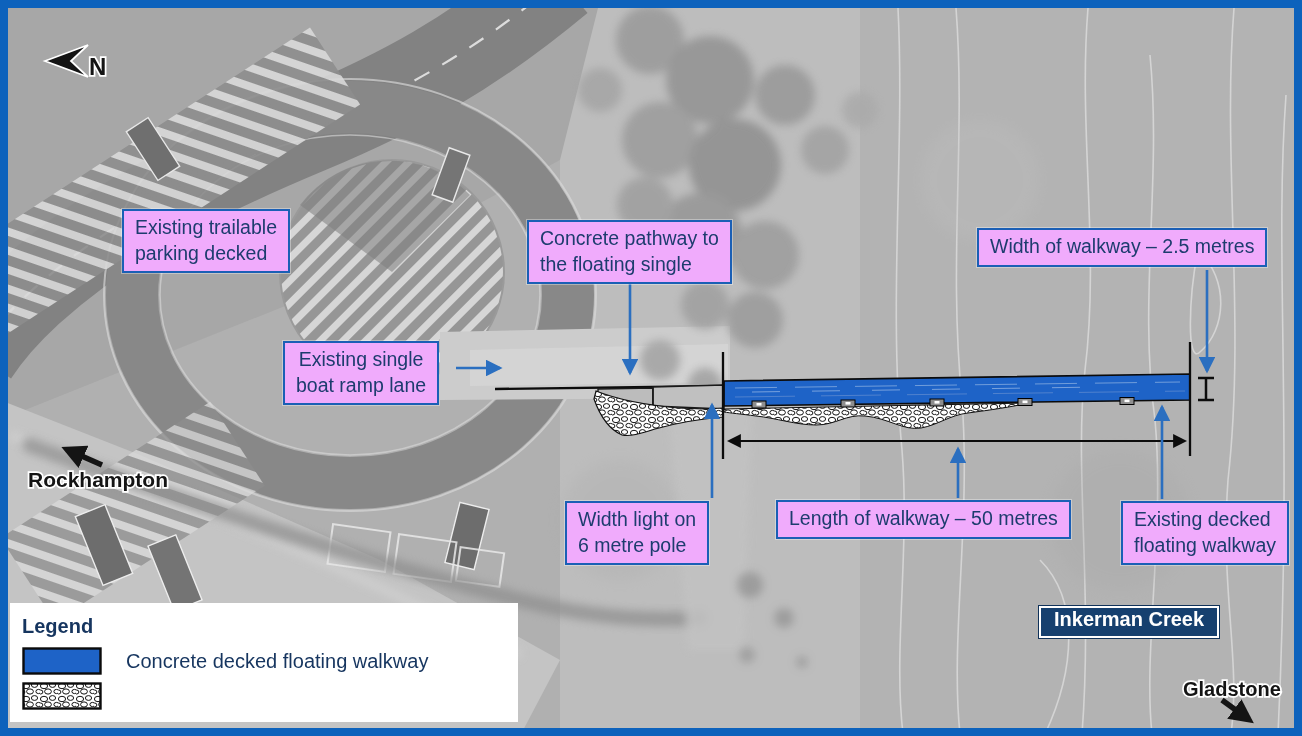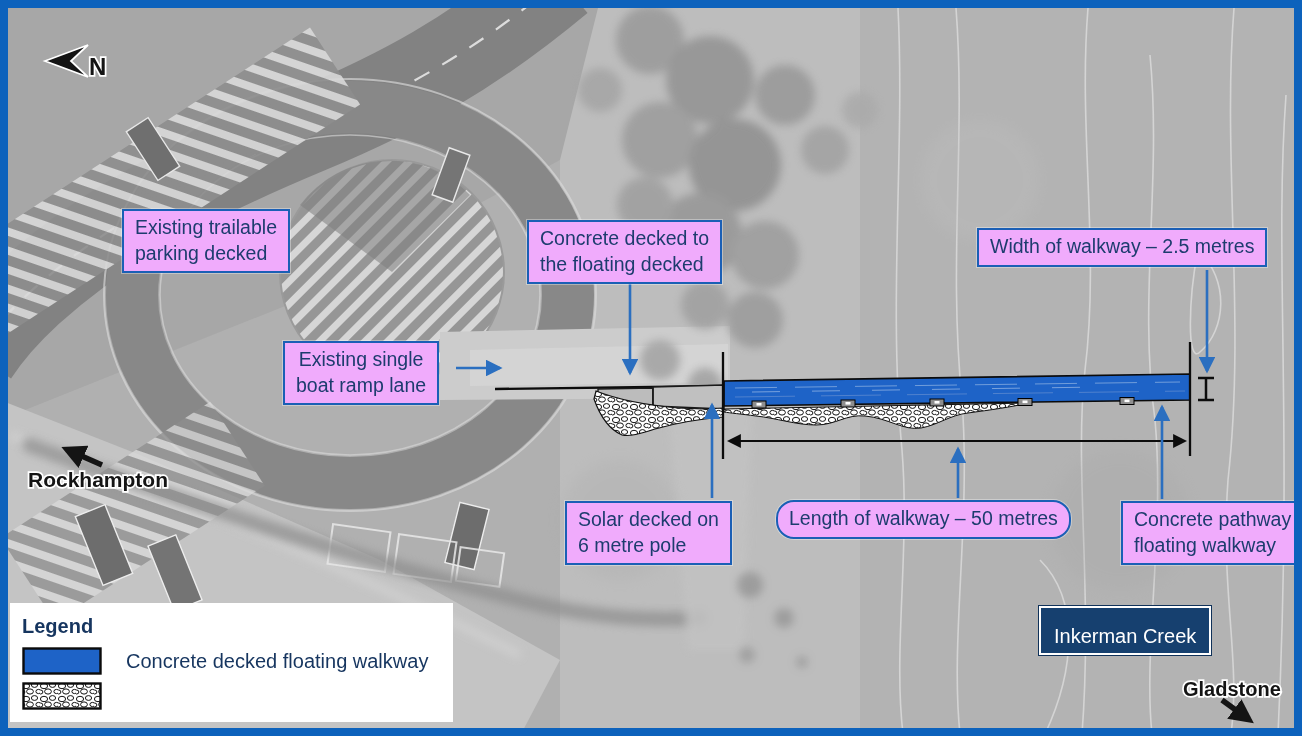--- a/index.html
+++ b/index.html
@@ -13,25 +13,25 @@
   #bg{z-index:1;}
   #draw{z-index:10;}
   .callout{
     position:absolute;z-index:20;background:#f0abfc;border:2px solid #1b5fb5;
     color:#1d3c6e;font-size:19.5px;line-height:1.32;padding:4px 11px 5px 11px;
     white-space:nowrap;box-shadow:0 0 0 1px rgba(255,255,255,.35);
   }
   .callout .ln{display:block;}
   .navybox{
     position:absolute;z-index:20;background:#16406f;border:2px solid #ffffff;
-    outline:1px solid #10325a;color:#ffffff;font-size:20px;font-weight:normal;
-    padding:17px 13px 5px 13px;white-space:nowrap;
+    outline:1px solid #10325a;color:#ffffff;font-size:20px;font-weight:bold;
+    padding:0 13px 5px 13px;white-space:nowrap;
   }
   #legend{
-    position:absolute;z-index:20;left:10px;top:603px;width:443px;height:119px;
+    position:absolute;z-index:20;left:10px;top:603px;width:508px;height:119px;
     background:#ffffff;color:#16355f;box-sizing:border-box;padding:12px 14px 0 12px;
   }
   #legend .ltitle{font-weight:bold;font-size:20px;margin-bottom:9px;}
   .lrow{display:flex;align-items:center;margin-bottom:7px;gap:8px;}
   .lrow .swatch{width:80px;height:28px;flex:0 0 80px;margin-right:16px;}
   .lrow .llabel{font-size:20px;white-space:nowrap;}
   text{font-family:"Liberation Sans",sans-serif;}
   .haloText{paint-order:stroke;stroke:#ffffff;stroke-width:3.4px;fill:#141414;font-weight:bold;}
 </style>
 </head>
@@ -239,44 +239,44 @@
       <line x1="1207" y1="270" x2="1207" y2="371" marker-end="url(#mBlue)"></line>
     </g>
   </svg>
 
   <div class="callout" style="left:122px;top:209px;">
     <span class="ln">Existing trailable</span>
     <span class="ln">parking decked</span>
   </div>
 
   <div class="callout" style="left:527px;top:220px;">
-    <span class="ln">Concrete decked to</span>
-    <span class="ln">the floating decked</span>
+    <span class="ln">Concrete pathway to</span>
+    <span class="ln">the floating single</span>
   </div>
 
   <div class="callout" style="left:977px;top:228px;">
     <span class="ln">Width of walkway – 2.5 metres</span>
   </div>
 
   <div class="callout" style="left:283px;top:341px;text-align:center;">
     <span class="ln">Existing single</span>
     <span class="ln">boat ramp lane</span>
   </div>
 
   <div class="callout" style="left:565px;top:501px;">
-    <span class="ln">Solar decked on</span>
+    <span class="ln">Width light on</span>
     <span class="ln">6 metre pole</span>
   </div>
 
-  <div class="callout" style="left:776px;top:500px;border-radius:18px;">
+  <div class="callout" style="left:776px;top:500px;">
     <span class="ln">Length of walkway – 50 metres</span>
   </div>
 
   <div class="callout" style="left:1121px;top:501px;">
-    <span class="ln">Concrete pathway</span>
+    <span class="ln">Existing decked</span>
     <span class="ln">floating walkway</span>
   </div>
 
   <div class="navybox" style="left:1039px;top:606px;">Inkerman Creek</div>
 
   <div id="legend">
     <div class="ltitle">Legend</div>
     <div class="lrow">
       <svg class="swatch" viewBox="0 0 80 28">
         <rect x="1.5" y="1.5" width="77" height="25" fill="#1e63c7" stroke="#0b0b0b" stroke-width="2.4"></rect>

